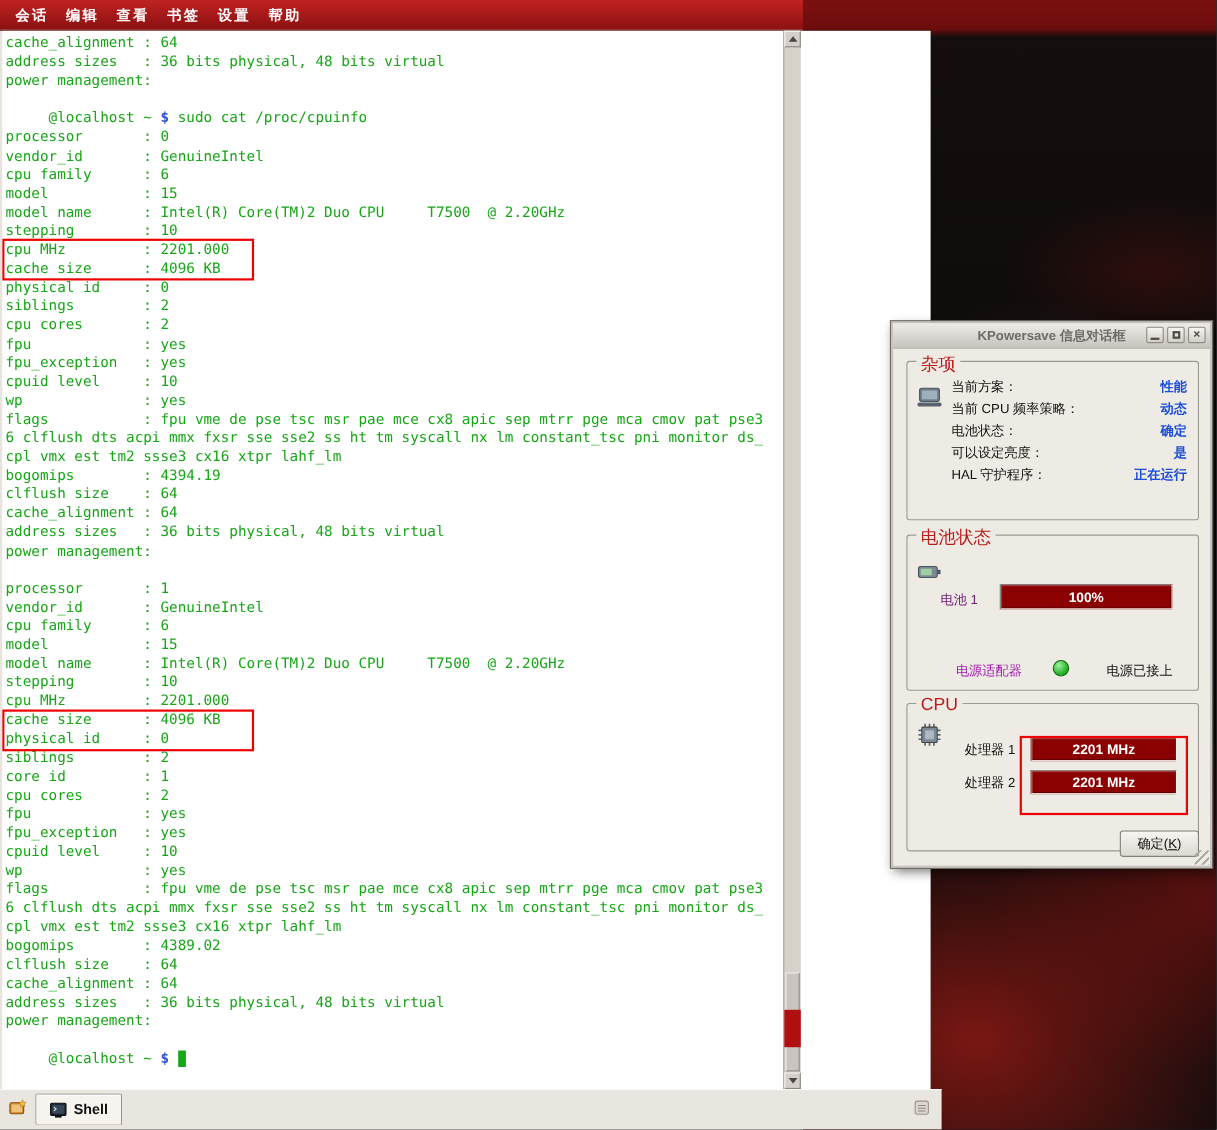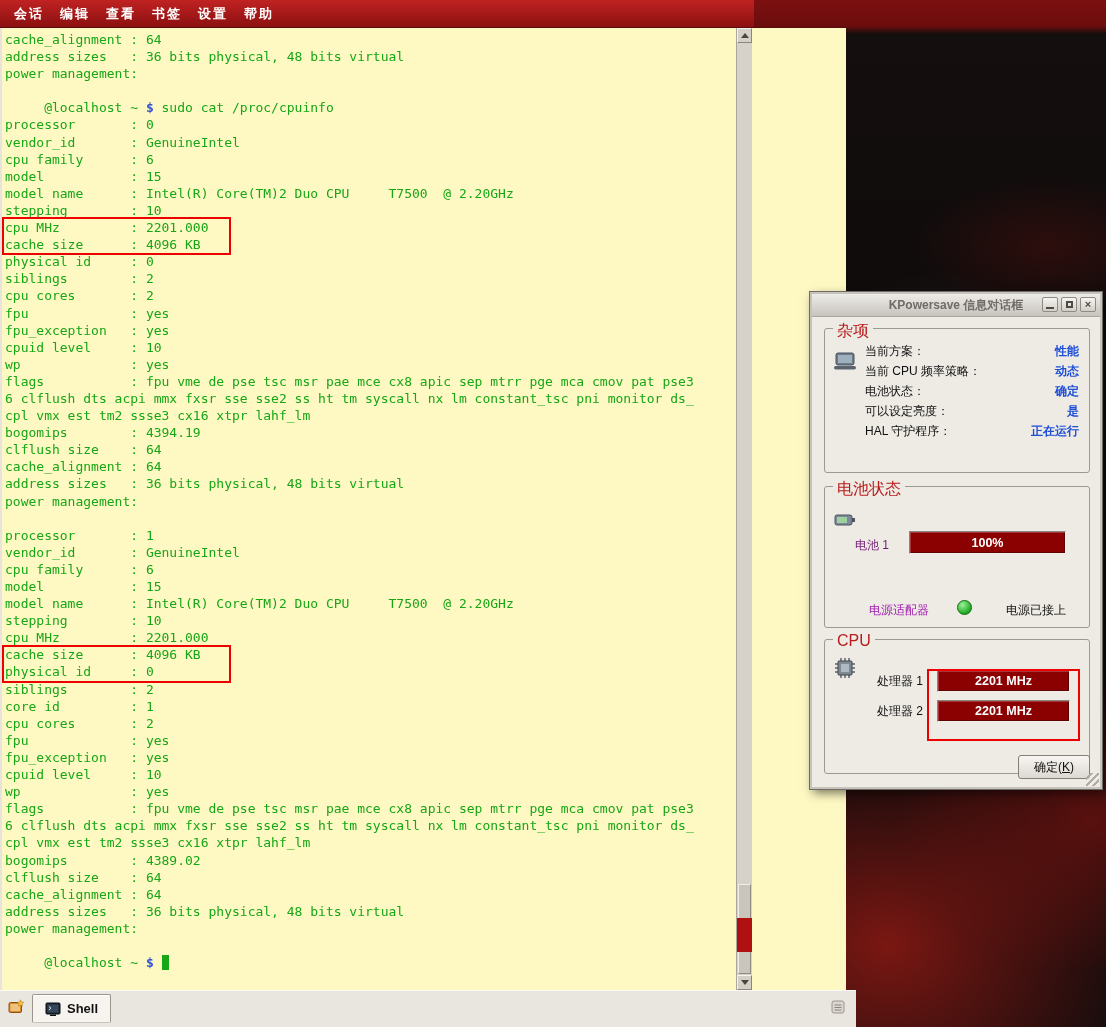--- a/index.html
+++ b/index.html
@@ -10,29 +10,29 @@
   .wallpaper { position:absolute; left:730px; top:0; width:376px; height:1027px;
     background:
       radial-gradient(ellipse 200px 170px at 55% 38%, rgba(95,80,75,0.38), transparent 70%),
       radial-gradient(ellipse 330px 270px at 42% 92%, rgba(150,26,20,0.78), transparent 72%),
       radial-gradient(ellipse 270px 210px at 96% 80%, rgba(132,20,16,0.62), transparent 72%),
       radial-gradient(ellipse 180px 90px at 85% 24%, rgba(110,18,14,0.30), transparent 75%),
       linear-gradient(to bottom, #7c1010 0, #6c0d0d 26px, #140e0e 34px, #0c0909 55%, #1a0d0d 100%);
   }
 
   
-  .konsole { position:absolute; left:0; top:0; width:730px; height:1027px; background:#e8e4dd;padding-left:24px; }
+  .konsole { position:absolute; left:0; top:0; width:730px; height:1027px; background:#e8e4dd; }
   .menubar { position:absolute; top:0; left:0; right:0; height:28px;
              background:linear-gradient(#c02222,#8c1010); border-bottom:1px solid #5e0a0a;
              display:flex; align-items:center; padding-left:6px; box-sizing:border-box; }
   .menu-item { color:#fff; font-size:13px; font-weight:600; letter-spacing:2px;
                padding:3px 8px; cursor:default; }
 
   .term { position:absolute; left:2px; top:28px; width:844px; height:962px;
-          background:#fef9c3; padding:3px 0 0 3px; box-sizing:border-box; overflow:hidden; }
+          background:#ffffff; padding:3px 0 0 3px; box-sizing:border-box; overflow:hidden; }
   .term-line { height:17.1px; line-height:17.1px; font-family:"DejaVu Sans Mono",monospace;
                font-size:13px; color:#16a616; white-space:pre; }
   .term-line .b { color:#2b4fd8; font-weight:bold; }
   .term-line .redact { visibility:hidden; }
   .term-line .cursor { background:#16a616; color:#16a616; }
 
   .annot { position:absolute; border:2px solid #ee0000; box-sizing:border-box; }
   .annot-1 { left:0; top:189px; width:229px; height:38px; }
   .annot-2 { left:0; top:617px; width:229px; height:38px; }
 

